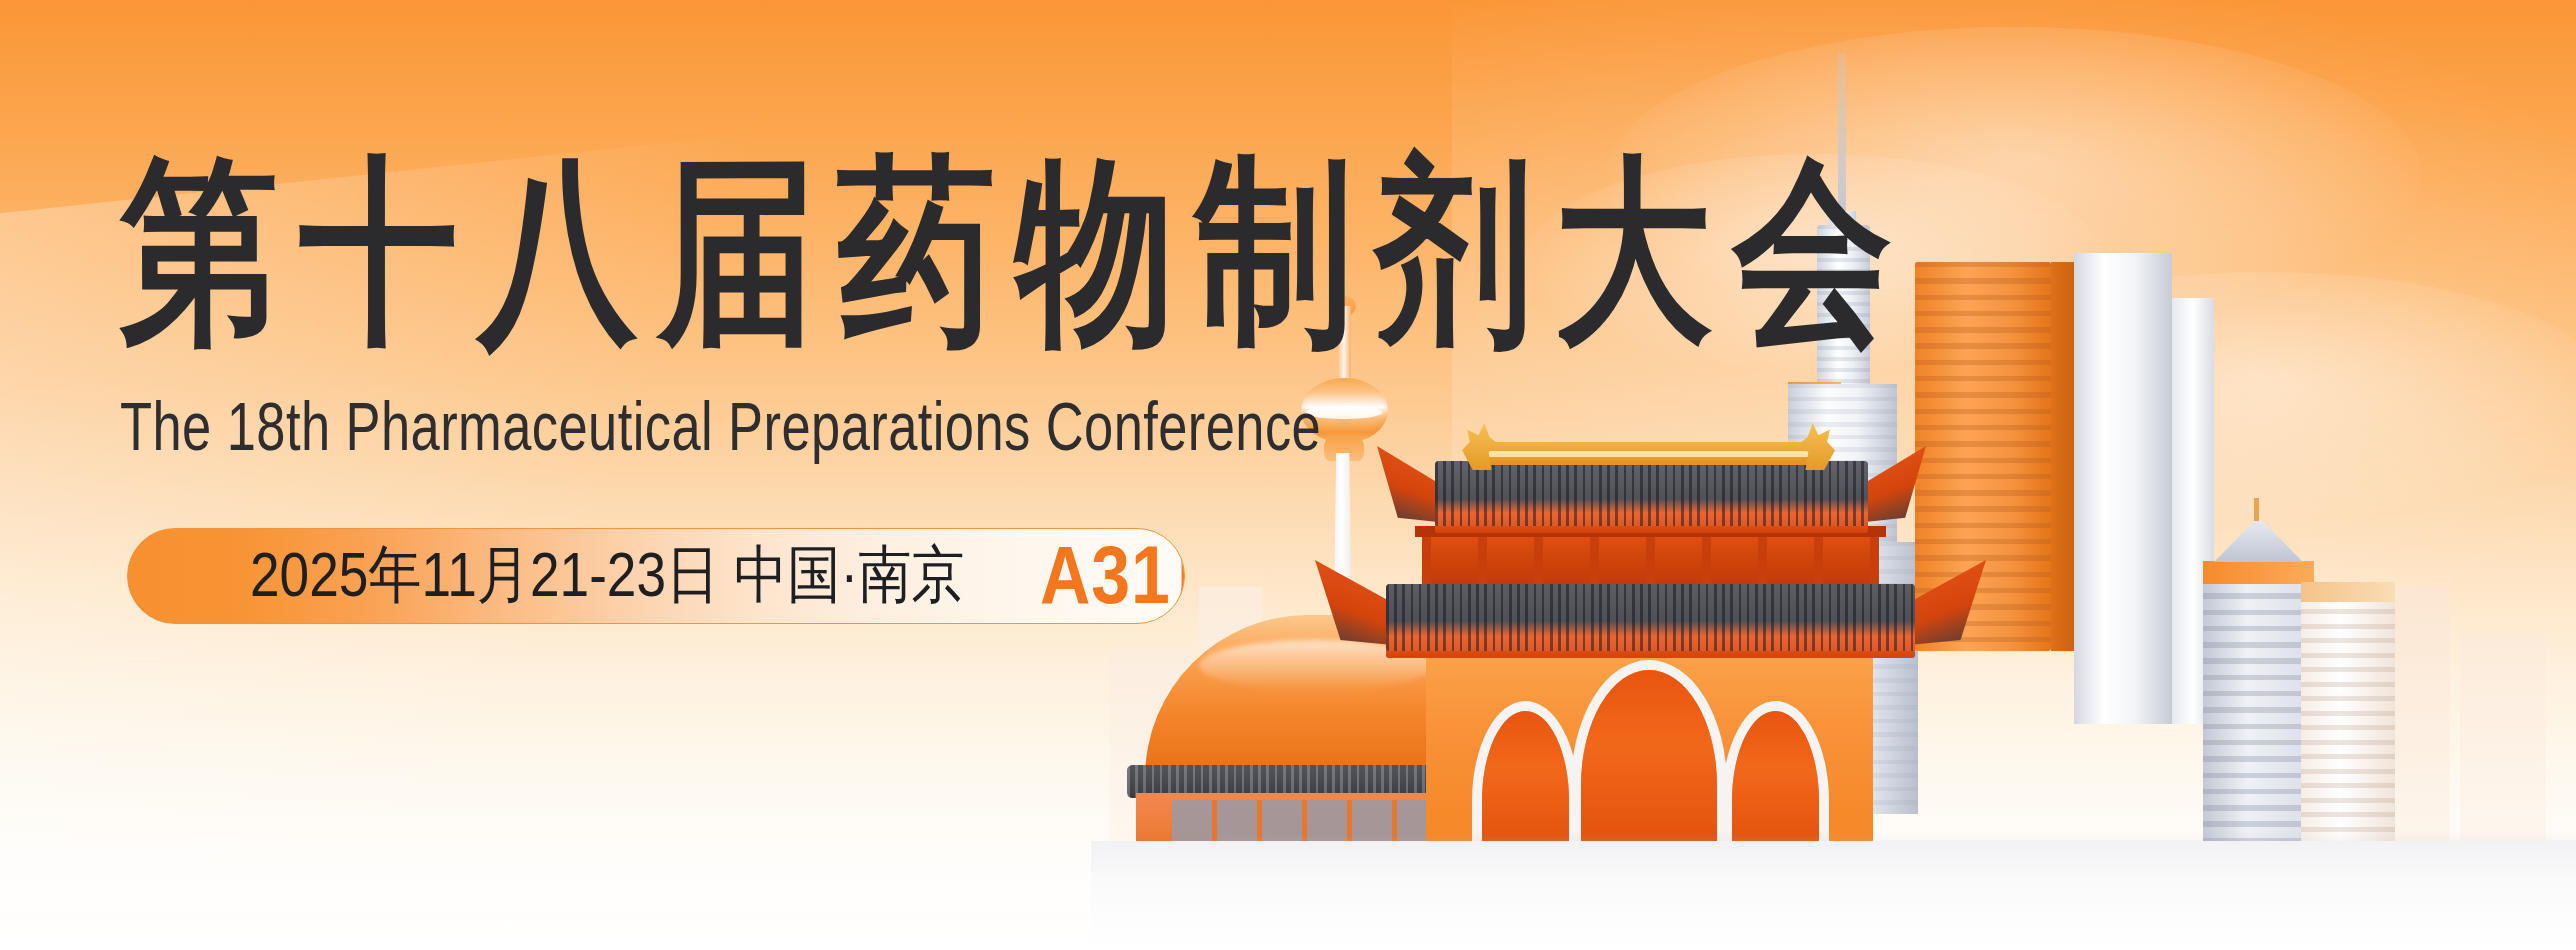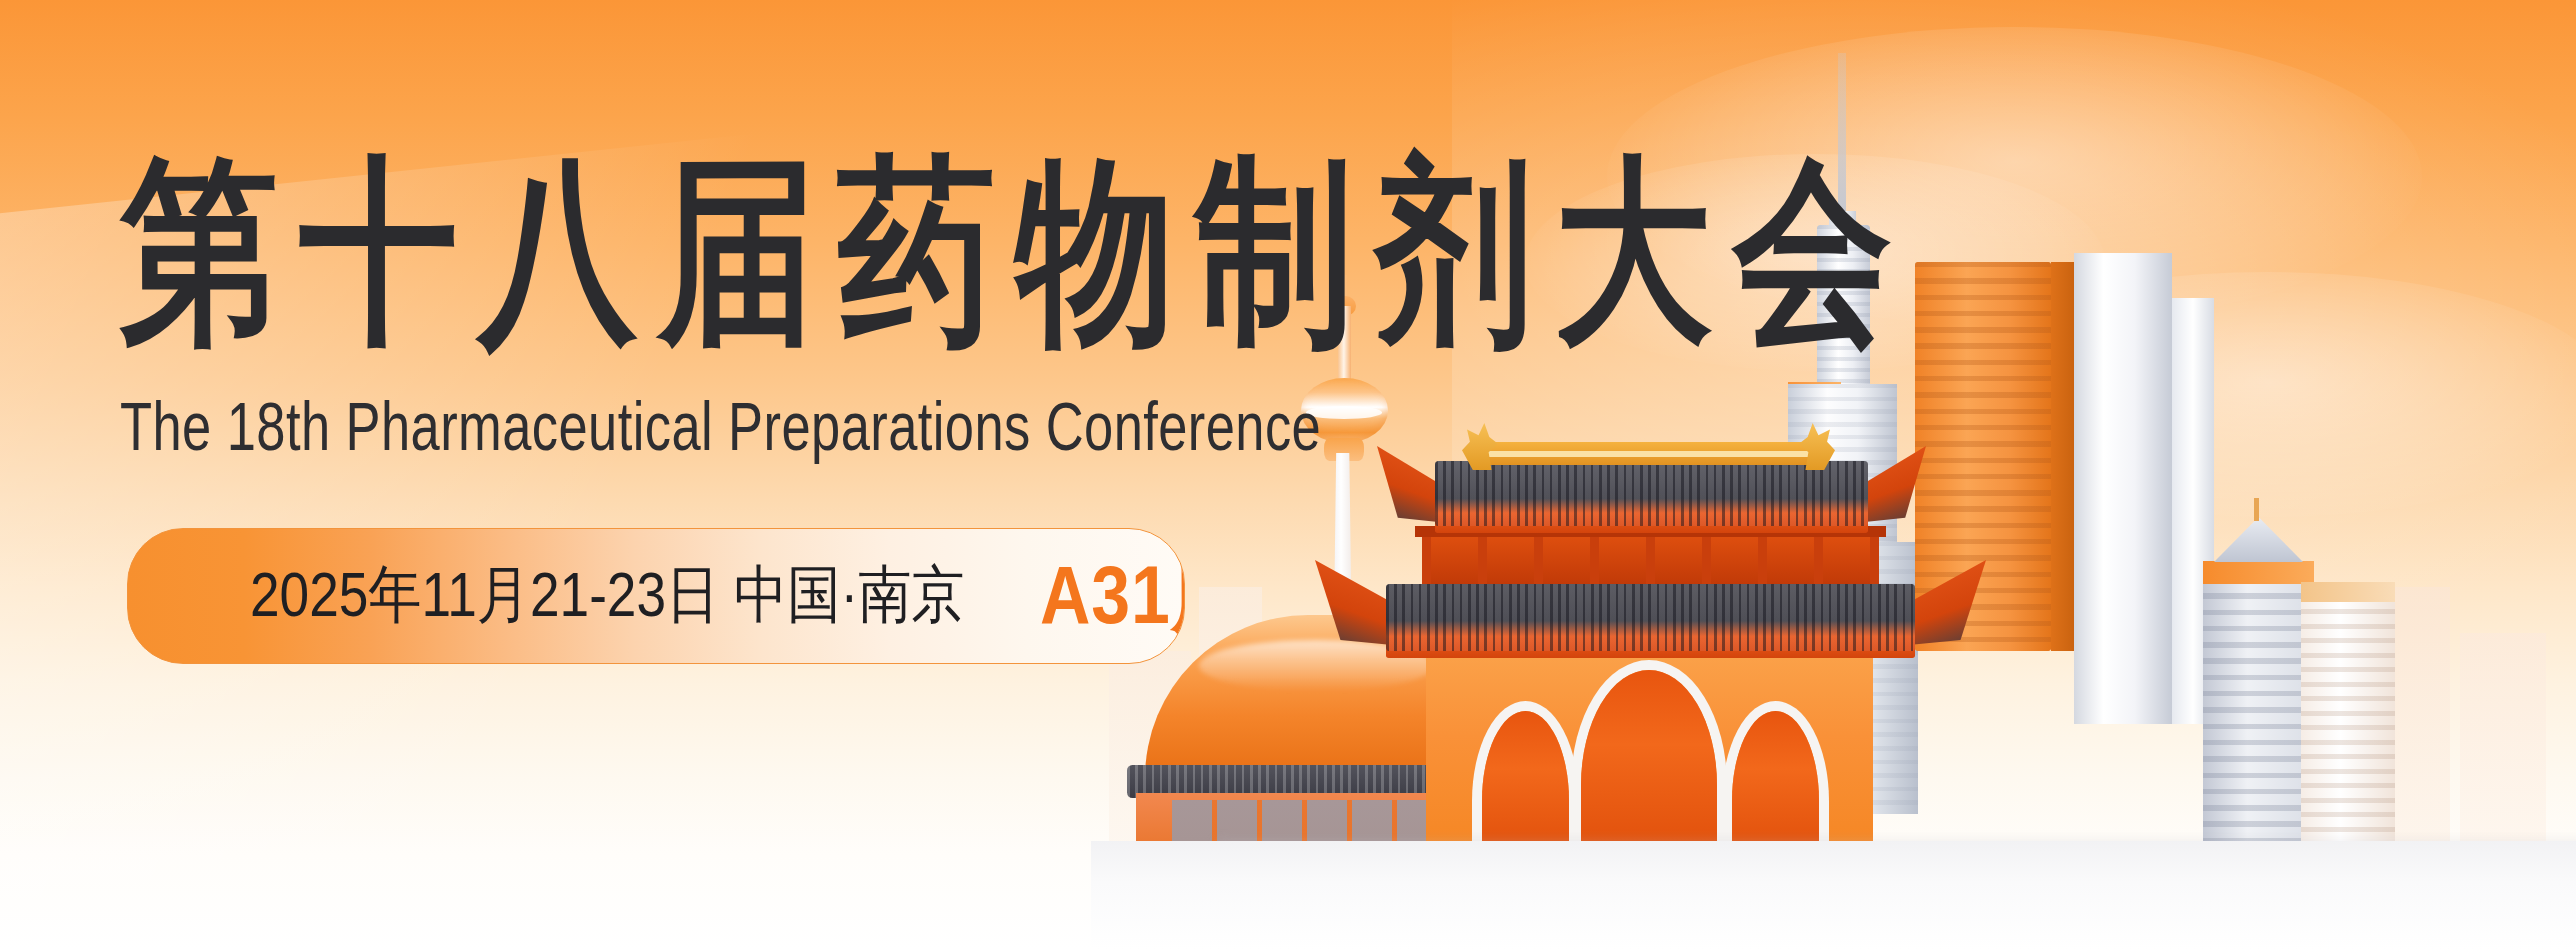--- a/index.html
+++ b/index.html
@@ -67,21 +67,21 @@
     letter-spacing:0.5px;
     white-space:nowrap;
     transform:scale(.86,1.12);
     transform-origin:left top;
     font-family:"Liberation Sans","DejaVu Sans",sans-serif;
   }
 
   
   #date-pill{
     position:absolute;left:127px;top:528px;
-    width:1058px;height:136px;
+    width:1058px;height:96px;
     border-radius:56px;
     box-sizing:border-box;
     border:1.8px solid #F3943C;
     background:linear-gradient(90deg,
         #F7902F 0%,
         #F89435 11%,
         #F9A255 23%,
         #FBBC85 36%,
         #FCD3AE 48%,
         #FDE5CD 60%,

